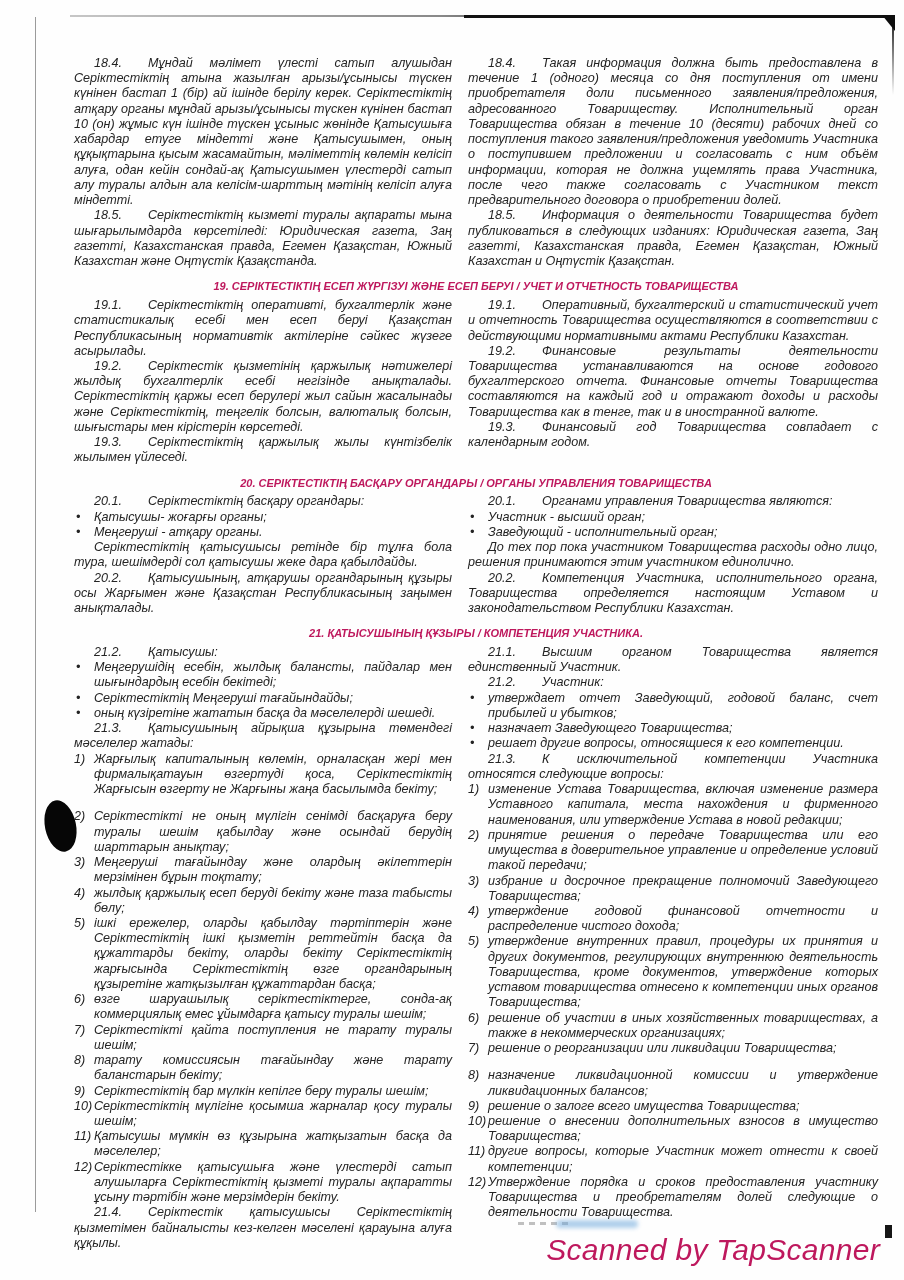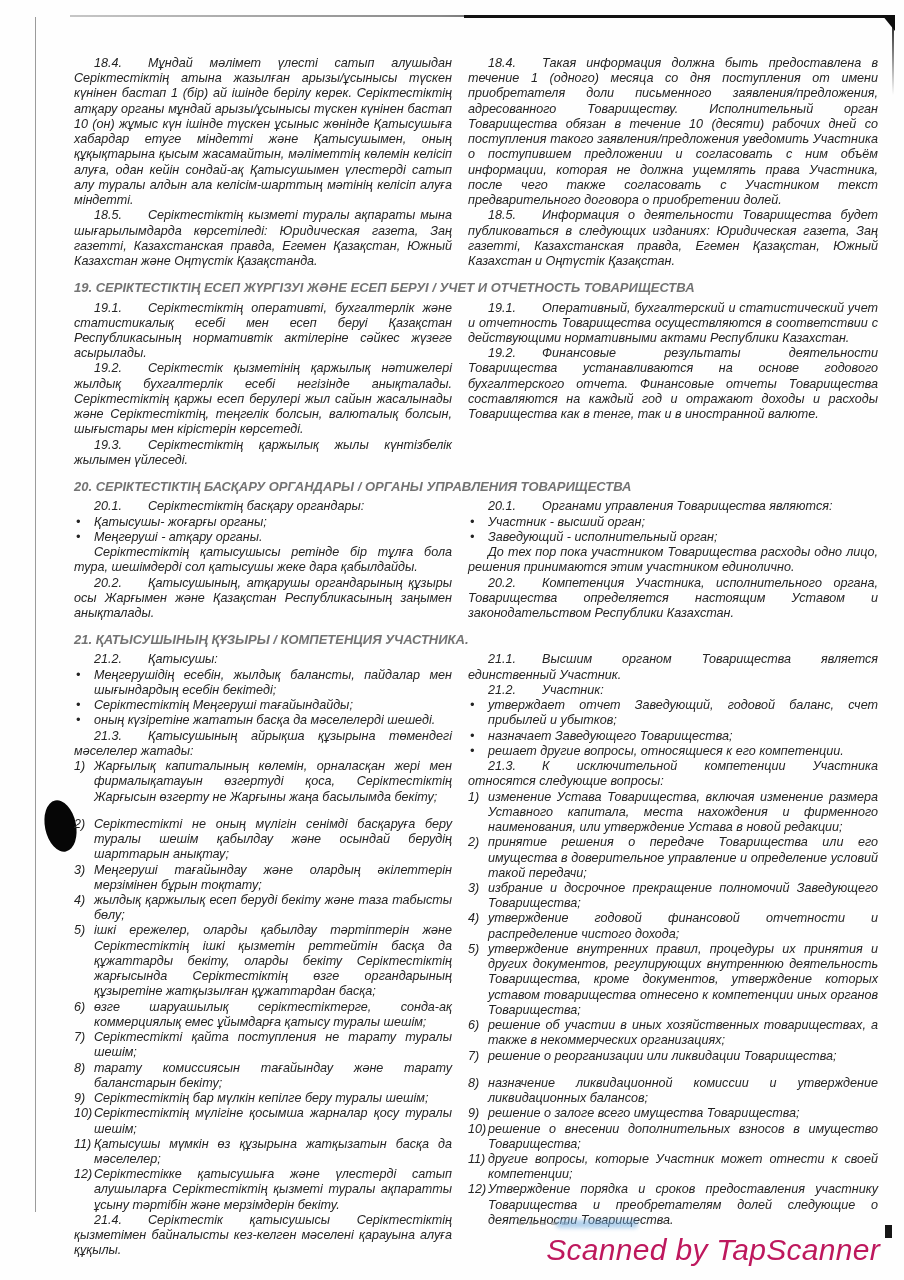--- a/index.html
+++ b/index.html
@@ -5,22 +5,22 @@
   html,body { margin:0; padding:0; background:#ffffff; }
   .page {
     position:relative; width:904px; height:1280px; background:#fefefe;
     overflow:hidden; font-family:"Liberation Sans", sans-serif;
     font-style:italic; color:#242424;
   }
   #doc-sections { position:absolute; left:74px; right:26px; top:56px; }
   .row { display:grid; grid-template-columns:378px 1fr; column-gap:16px; }
   .col { min-width:0; }
   .heading {
-    font-weight:bold; font-size:13px; line-height:1.25;
-    margin:11px 0 4px 0; color:#737373;
+    text-align:center; font-weight:bold; font-size:11px; line-height:1.25;
+    margin:11px 0 4px 0; color:#be185d;
   }
   p.para { margin:0; text-align:justify; font-size:12.6px; line-height:1.21; text-indent:20px; }
   .pnum { margin-right:26px; }
   .li { display:flex; font-size:12.6px; line-height:1.21; margin:0; }
   .li .marker { flex:0 0 20px; }
   .li.bullet .marker { flex:0 0 18px; padding-left:2px; }
   .litext { flex:1; text-align:justify; min-width:0; }
   .gap { margin-top:12px; }
   
   .artifact { position:absolute; }
@@ -69,20 +69,21 @@
       <div class="heading">19. СЕРІКТЕСТІКТІҢ ЕСЕП ЖҮРГІЗУІ ЖӘНЕ ЕСЕП БЕРУІ / УЧЕТ И ОТЧЕТНОСТЬ ТОВАРИЩЕСТВА</div>
       <div class="row">
         <div class="col">
           <p class="para"><span class="pnum">19.1.</span>Серіктестіктің оперативті, бухгалтерлік және статистикалық есебі мен есеп беруі Қазақстан Республикасының нормативтік актілеріне сәйкес жүзеге асырылады.</p>
           <p class="para"><span class="pnum">19.2.</span>Серіктестік қызметінің қаржылық нәтижелері жылдық бухгалтерлік есебі негізінде анықталады. Серіктестіктің қаржы есеп берулері жыл сайын жасалынады және Серіктестіктің, теңгелік болсын, валюталық болсын, шығыстары мен кірістерін көрсетеді.</p>
           <p class="para"><span class="pnum">19.3.</span>Серіктестіктің қаржылық жылы күнтізбелік жылымен үйлеседі.</p>
         </div>
         <div class="col">
           <p class="para"><span class="pnum">19.1.</span>Оперативный, бухгалтерский и статистический учет и отчетность Товарищества осуществляются в соответствии с действующими нормативными актами Республики Казахстан.</p>
           <p class="para"><span class="pnum">19.2.</span>Финансовые результаты деятельности Товарищества устанавливаются на основе годового бухгалтерского отчета. Финансовые отчеты Товарищества составляются на каждый год и отражают доходы и расходы Товарищества как в тенге, так и в иностранной валюте.</p>
+          <p class="para"><span class="pnum">19.3.</span>Финансовый год Товарищества совпадает с календарным годом.</p>
         </div>
       </div>
       <div class="heading">20. СЕРІКТЕСТІКТІҢ БАСҚАРУ ОРГАНДАРЫ / ОРГАНЫ УПРАВЛЕНИЯ ТОВАРИЩЕСТВА</div>
       <div class="row">
         <div class="col">
           <p class="para"><span class="pnum">20.1.</span>Серіктестіктің басқару органдары:</p>
           <div class="li bullet">
             <span class="marker">•</span>
             <span class="litext">Қатысушы- жоғарғы органы;</span>
           </div>

